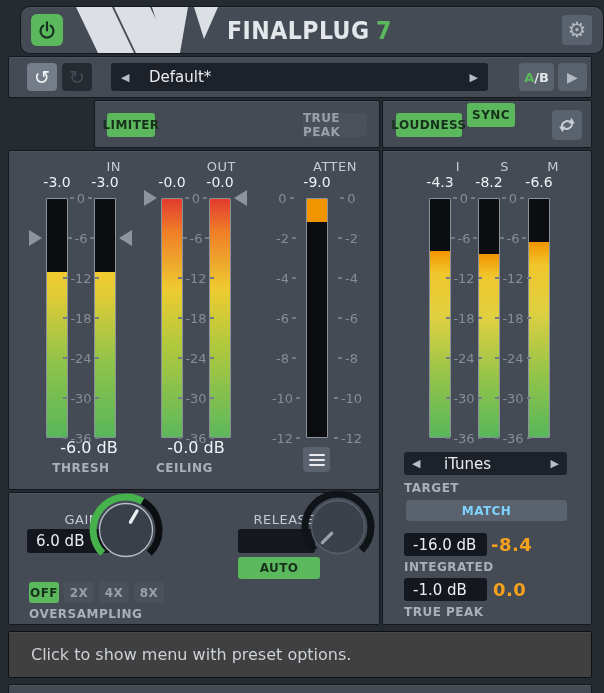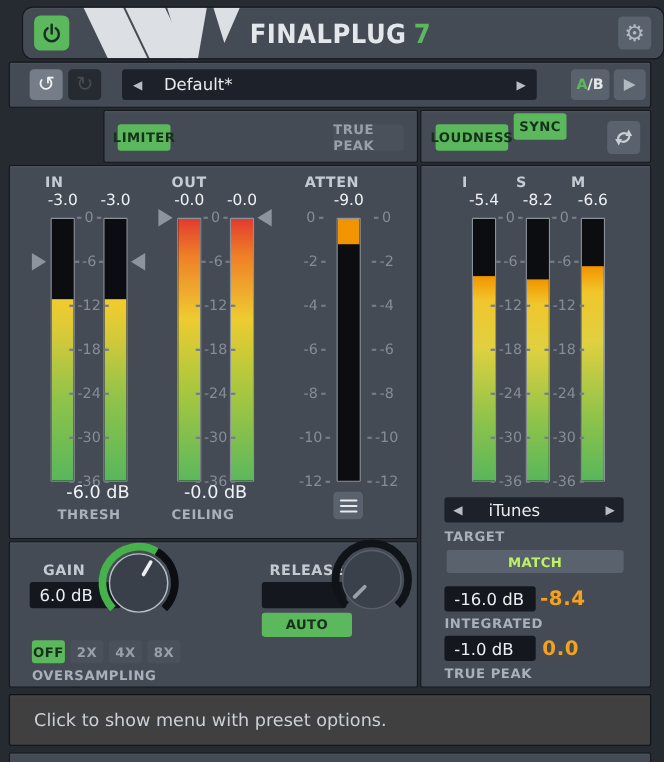--- a/index.html
+++ b/index.html
@@ -7,23 +7,23 @@
        font-family:"DejaVu Sans","Liberation Sans",sans-serif;-webkit-font-smoothing:antialiased;}
   .panel{position:absolute;background:#444b55;border:1px solid #14181d;border-radius:2px;
          box-shadow:inset 0 1px 0 rgba(255,255,255,0.05);box-sizing:border-box;}
   .abs{position:absolute;}
   
   .btn{display:flex;align-items:center;justify-content:center;border-radius:3px;box-sizing:border-box;
        font-weight:bold;font-size:12px;letter-spacing:.4px;cursor:default;}
   .btn-green{background:#5cb85c;color:#17301c;}
   .btn-grey{background:#4a515b;color:#99a0aa;}
   .btn-dark{background:#3a414a;color:#ced2d8;}
-  .btn-light{background:#5a626d;color:#bef264;}
-  
-  .lbl{font-weight:bold;font-size:13px;color:#c6cbd2;letter-spacing:.5px;text-align:left;}
+  .btn-light{background:#5a626d;color:#7dd3fc;}
+  
+  .lbl{font-weight:normal;font-size:13px;color:#c6cbd2;letter-spacing:.5px;text-align:right;}
   .sublbl{font-weight:bold;font-size:12px;color:#a9b0b9;letter-spacing:.5px;}
   .val{font-size:14px;color:#eef0f3;text-align:center;}
   .readout{font-size:16px;color:#f0f2f5;text-align:center;}
   
   .meter{position:absolute;width:22px;height:240px;background:#0b0d10;border:1px solid #8b929b;
          border-radius:1px;box-sizing:border-box;overflow:hidden;}
   .fill{position:absolute;left:0;right:0;bottom:0;}
   .fill-top{position:absolute;left:0;right:0;top:0;background:#f29400;}
   .grad-in{background:linear-gradient(to bottom,#f2cb2e 0%,#d9ca38 18%,#8fc34a 55%,#58b75b 100%);}
   .grad-out{background:linear-gradient(to bottom,#e23b2e 0%,#ef7f27 14%,#eecb31 38%,#b5c93b 60%,#5cb85c 100%);}
@@ -200,21 +200,21 @@
     <div class="abs sublbl" style="left:147px;top:310px;width:80px;">CEILING</div>
     <div class="abs sq hamb" style="left:294px;top:296px;width:27px;height:25px;background:#5a626d;">
         <i></i>
       </div>
   </div>
 
   <div class="panel" style="left:382px;top:150px;width:210px;height:475px;">
     <div class="abs lbl" style="left:37px;top:8px;width:40px;">I</div>
     <div class="abs lbl" style="left:86px;top:8px;width:40px;">S</div>
     <div class="abs lbl" style="left:136px;top:8px;width:40px;">M</div>
-    <div class="abs val" style="left:29px;top:23px;width:56px;">-5.4</div>
+    <div class="abs val" style="left:29px;top:23px;width:56px;">-4.3</div>
     <div class="abs val" style="left:78px;top:23px;width:56px;">-8.2</div>
     <div class="abs val" style="left:128px;top:23px;width:56px;">-6.6</div>
     <div class="meter" style="left:46px;top:47px;">
       <div class="fill grad-ism" style="height:78%"></div>
       </div>
     <div class="meter" style="left:95px;top:47px;">
       <div class="fill grad-ism" style="height:77%"></div>
       </div>
     <div class="meter" style="left:145px;top:47px;">
       <div class="fill grad-ism" style="height:82%"></div>

